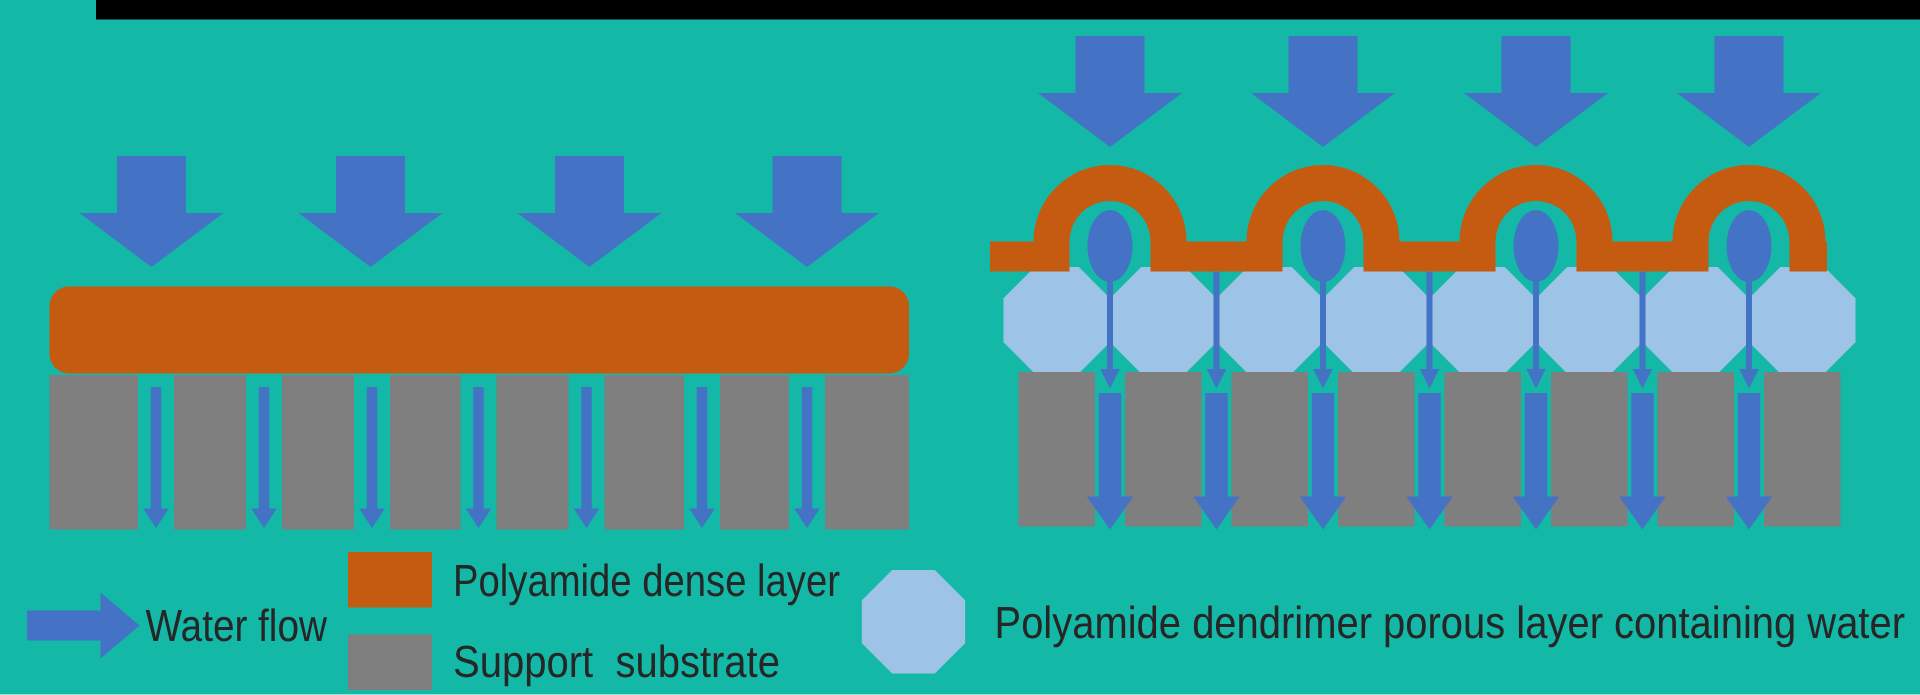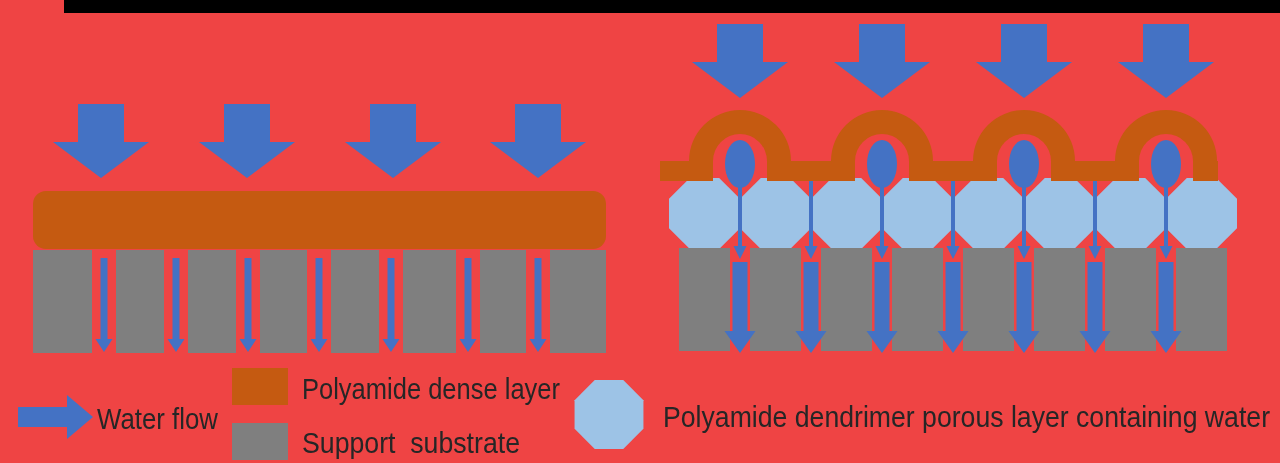--- a/index.html
+++ b/index.html
@@ -1,20 +1,20 @@
 <!DOCTYPE html>
 <html><head>
 <meta charset="utf-8">
 <style>
   html, body { margin: 0; padding: 0; background: #ffffff; }
   .stage {
     position: relative;
     width: 1280px;
     height: 463px;
-    background: #ef4444;
+    background: #14b8a6;
     overflow: hidden;
     font-family: "Liberation Sans", sans-serif;
   }
   svg { display: block; }
   text {
     font-family: "Liberation Sans", "DejaVu Sans", sans-serif;
     font-size: 30px;
   }
   .pre-space { white-space: pre; }
 </style>

